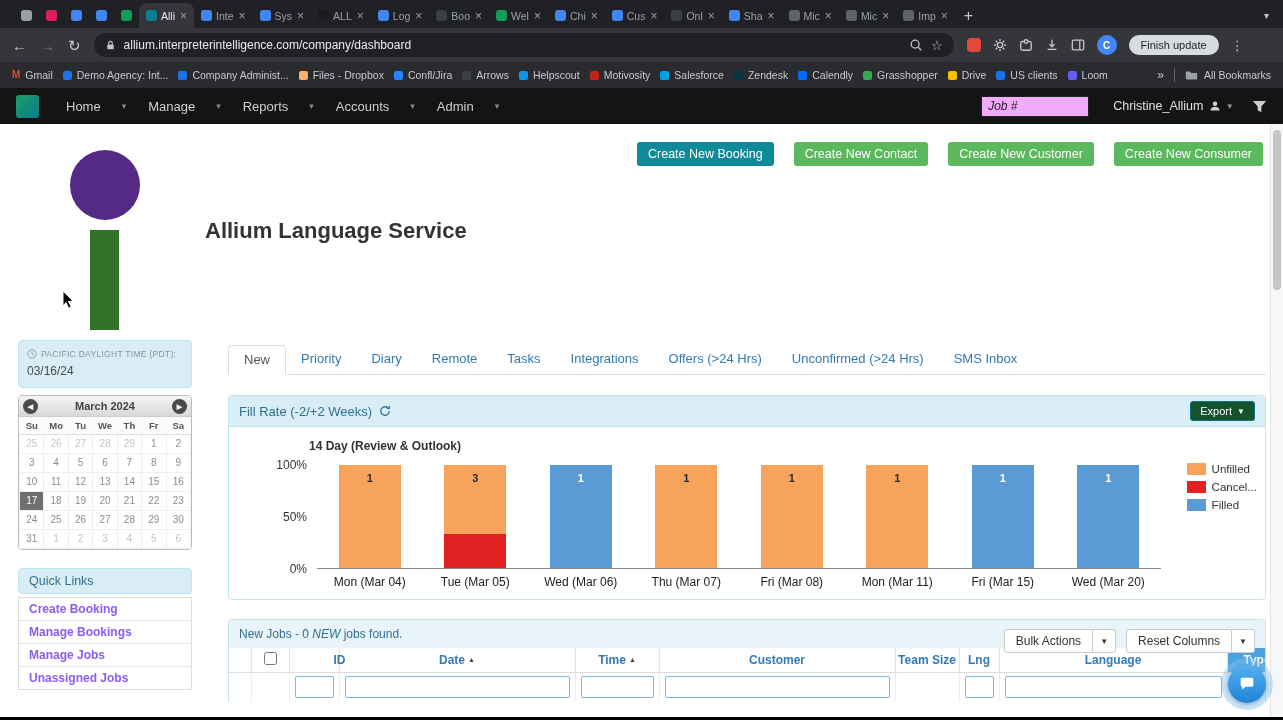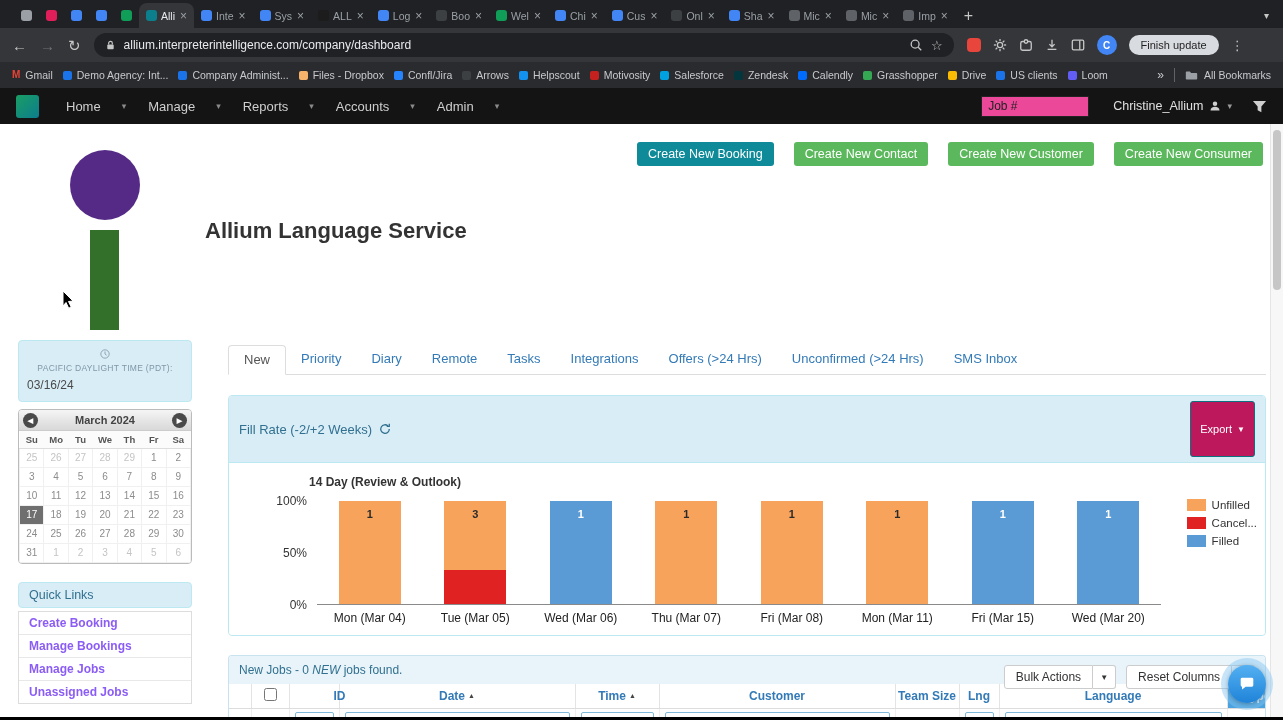--- a/index.html
+++ b/index.html
@@ -37,40 +37,40 @@
   .bm-spacer { flex:1; }
   .bm-more { color:#c7cacd; font-size:12px; flex:none; }
   .bm-divider { width:1px; height:14px; background:#5f6368; flex:none; }
   .allbm { display:flex; align-items:center; gap:6px; flex:none; }
 
   
   .appbar { height:36px; background:#141414; display:flex; align-items:center; padding:0 16px; }
   .app-logo { width:23px; height:23px; border-radius:3px; background:linear-gradient(135deg,#1a9e63,#0c7d8e); margin-right:16px; flex:none; }
   .nav-item { color:#cfcfcf; font-size:13px; padding:0 11px; display:flex; gap:21px; align-items:center; }
   .nav-item .caret { color:#8a8a8a; font-size:9px; }
-  .job-search { margin-left:auto; width:108px; height:21px; background:#ec4899; border:1px solid #222; font-size:12px; padding:0 6px; color:#111; font-family:"Liberation Sans",sans-serif; }
+  .job-search { margin-left:auto; width:108px; height:21px; background:#f0abfc; border:1px solid #222; font-size:12px; padding:0 6px; color:#111; font-family:"Liberation Sans",sans-serif;font-style:italic; }
   .job-search::placeholder { color:#222; }
   .user-menu { display:flex; align-items:center; gap:6px; color:#e0e0e0; font-size:12.5px; margin-left:24px; }
   .user-menu .caret { color:#9a9a9a; font-size:9px; }
   .filter-btn { margin-left:20px; display:flex; align-items:center; }
 
   
   .page { position:relative; height:596px; background:#fff; overflow:hidden; }
 
   .actions { position:absolute; top:18px; right:20px; display:flex; gap:20px; }
   .action-btn { border:none; color:#fff; font-size:12.5px; padding:4px 11px; border-radius:3px; height:24px; white-space:nowrap; font-family:"Liberation Sans",sans-serif; }
 
   .logo-circle { position:absolute; left:70px; top:26px; width:70px; height:70px; border-radius:50%; background:#552a86; }
   .logo-stem { position:absolute; left:90px; top:106px; width:29px; height:100px; background:#33712b; }
   .company-title { position:absolute; left:205px; top:94px; font-size:22px; font-weight:bold; color:#333; }
 
   
   .sidebar { position:absolute; left:18px; top:216px; width:174px; }
   .tz-box { background:#d9edf7; border:1px solid #bce8f1; border-radius:4px; padding:8px 8px 9px; margin-bottom:7px; }
-  .tz-label { font-size:8.5px; color:#7f97a5; letter-spacing:.3px; display:flex; align-items:center; gap:4px;flex-direction:column; }
+  .tz-label { font-size:8.5px; color:#7f97a5; letter-spacing:.3px; display:flex; align-items:center; gap:4px; }
   .tz-date { font-size:12px; color:#4a4a4a; margin-top:5px; }
   .calendar { border:1px solid #bbb; border-radius:4px; overflow:hidden; background:#fff; margin-bottom:18px; }
   .cal-header { position:relative; height:21px; background:linear-gradient(#f5f5f5,#d8d8d8); border-bottom:1px solid #ccc; text-align:center; font-size:11px; font-weight:bold; color:#444; line-height:21px; }
   .cal-nav { position:absolute; top:3px; width:15px; height:15px; border-radius:50%; background:#4a4a4a; color:#fff; font-size:7px; line-height:15px; text-align:center; }
   .cal-prev { left:4px; } .cal-next { right:4px; }
   .cal-table { width:100%; border-collapse:collapse; }
   .cal-table th { font-size:9.5px; color:#555; height:17px; border-bottom:1px solid #ddd; background:#fbfbfb; font-weight:bold; }
   .cal-table td { font-size:10px; color:#8c8c8c; text-align:center; height:19px; width:14.28%; border:1px solid #f0f0f0; }
   .cal-table td.muted { color:#c4c4c4; }
   .cal-table td.selected { background:#6f6f6f; color:#fff; }
@@ -80,21 +80,21 @@
   .ql-item:last-child { border-bottom:none; }
 
   
   .main { position:absolute; left:228px; top:221px; width:1038px; }
   .ctabs { display:flex; border-bottom:1px solid #ddd; }
   .ctab { padding:6px 15px 7px; font-size:13px; color:#337ab7; margin-bottom:-1px; white-space:nowrap; }
   .ctab.active { background:#fff; border:1px solid #ddd; border-bottom:1px solid #fff; border-radius:4px 4px 0 0; color:#555; }
 
   .fill-panel { margin-top:20px; border:1px solid #bce8f1; border-radius:4px; }
   .fill-header { background:#d9edf7; border-radius:3px 3px 0 0; padding:5px 10px; display:flex; align-items:center; gap:7px; color:#31708f; font-size:13px; border-bottom:1px solid #bce8f1; }
-  .export-btn { margin-left:auto; background:#be185d; color:#fff; font-size:11px; padding:21px 9px; border-radius:3px; display:flex; gap:5px; align-items:center; border:1px solid #0b717e; }
+  .export-btn { margin-left:auto; background:#14532d; color:#fff; font-size:11px; padding:3px 9px; border-radius:3px; display:flex; gap:5px; align-items:center; border:1px solid #0b717e; }
   .export-btn .caret { font-size:8px; }
   .chart-body { position:relative; height:172px; background:#fff; border-radius:0 0 4px 4px; }
   .chart-title { position:absolute; left:80px; top:12px; font-size:12px; font-weight:bold; color:#333;text-align:right; }
   .plot { position:absolute; left:88px; right:104px; top:38px; height:104px; display:flex; border-bottom:1px solid #8a8a8a; }
   .ytick { position:absolute; left:-64px; width:54px; text-align:right; font-size:12px; color:#333; }
   .yt0 { top:-7px; } .yt1 { top:45px; } .yt2 { top:97px; }
   .bar-group { flex:1; display:flex; justify-content:center; align-items:flex-end; height:100%; }
   .bar { width:62px; height:100%; display:flex; flex-direction:column; justify-content:flex-end; position:relative; }
   .seg { width:100%; }
   .bar-label { position:absolute; top:7px; left:0; right:0; text-align:center; font-size:11px; font-weight:bold; }

